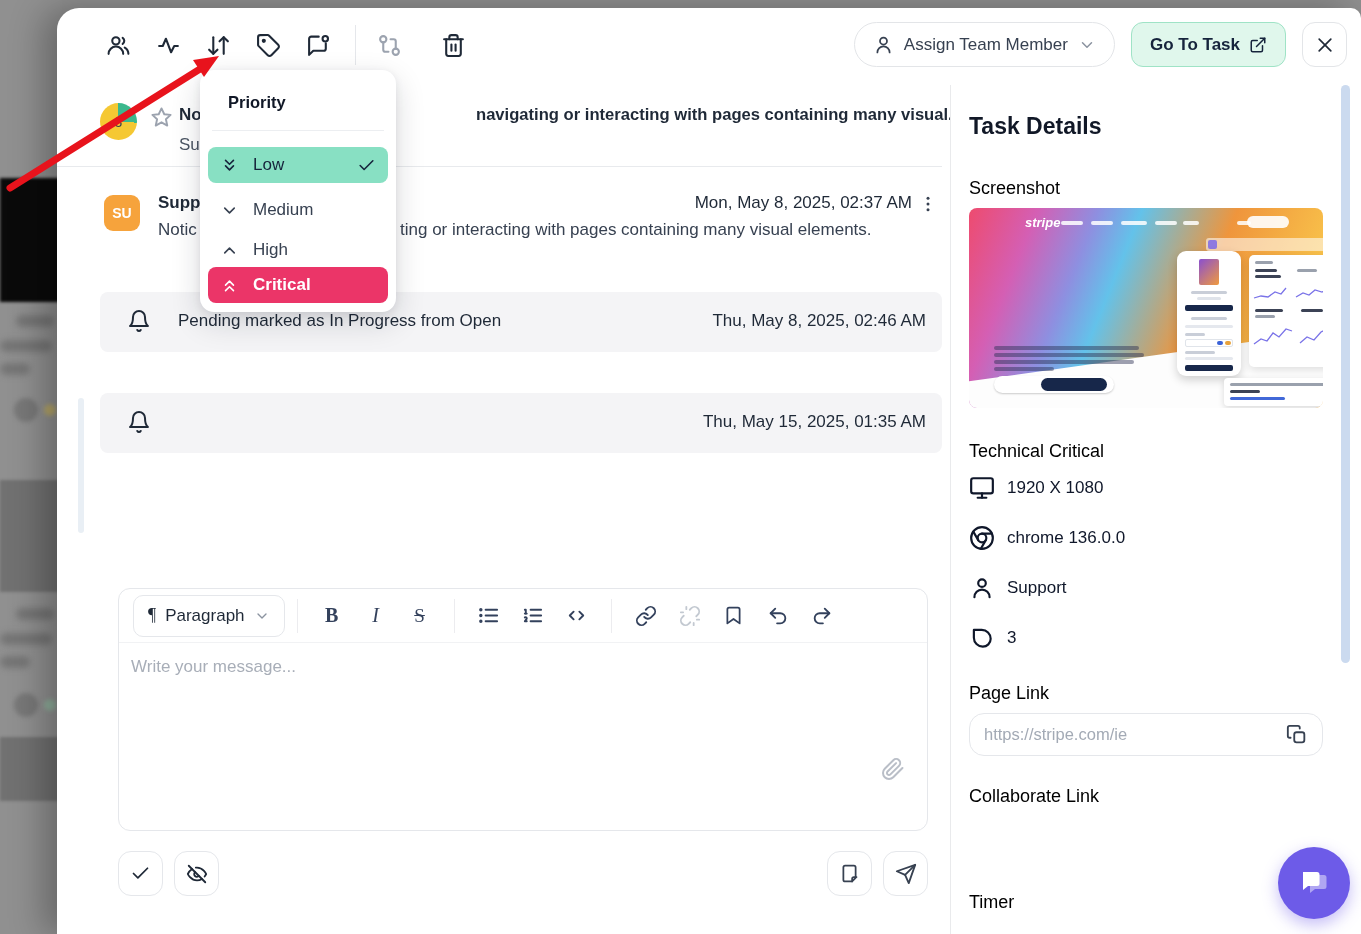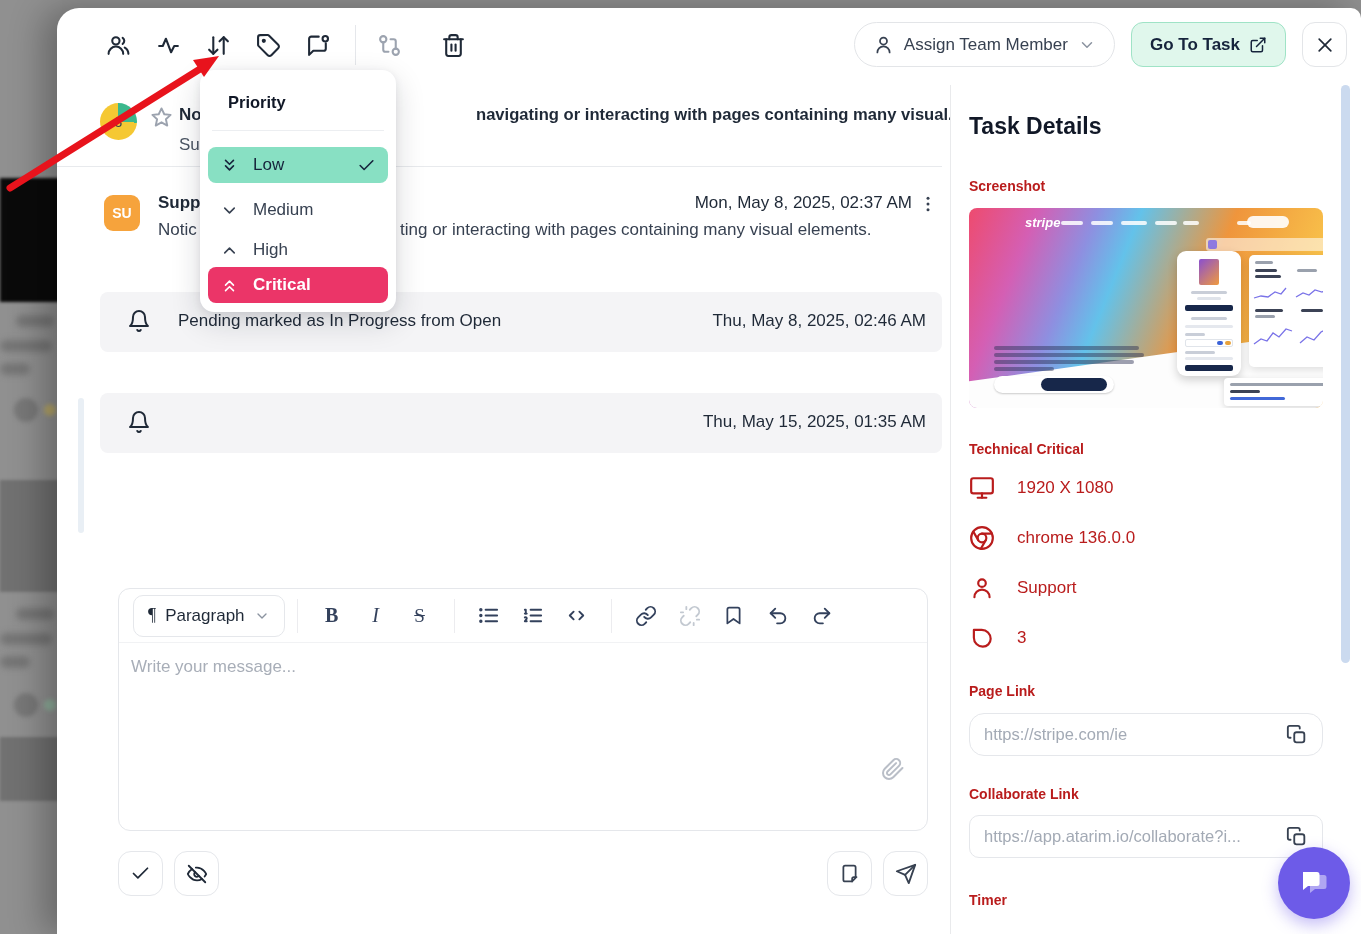--- a/index.html
+++ b/index.html
@@ -93,21 +93,21 @@
               padding:0 12px; gap:14px; font-size:17px; color:#374151; cursor:pointer; }
   .pri-item .chk { margin-left:auto; }
   .pri-low { top:77px; background:#88e0c3; color:#16243c; }
   .pri-med { top:122px; }
   .pri-high { top:162px; }
   .pri-crit { top:197px; background:#eb3568; color:#ffffff; font-weight:bold; }
 
   
   .sidebar { position:absolute; left:950px; top:85px; width:411px; bottom:0; border-left:1px solid #e9eaec; background:#fff; }
   .sb-title { position:absolute; left:18px; top:28px; font-size:23px; font-weight:bold; color:#111827; }
-  .sb-label { position:absolute; left:18px; font-size:14px; font-weight:bold; color:#b91c1c; }
+  .sb-label { position:absolute; left:18px; font-size:18px; font-weight:normal; color:#000000; }
   .thumb { position:absolute; left:18px; top:123px; width:354px; height:200px; border-radius:8px; overflow:hidden; cursor:pointer;
            background:linear-gradient(112deg,#ee4b6e 0%,#d45fb4 16%,#8e8fe0 30%,#63c2ea 40%,#ef953c 62%,#f8c04a 85%,#f6ae42 100%); }
   .thumb .white-wedge { position:absolute; left:-20px; bottom:-96px; width:440px; height:150px; background:#fdfdfd; transform:rotate(-8deg); }
   .thumb .brand { position:absolute; left:56px; top:7px; color:#fff; font-size:13px; font-weight:bold; font-style:italic; }
   .thumb .navline { position:absolute; top:13px; height:4px; border-radius:2px; background:rgba(255,255,255,.85); }
   .thumb .cta { position:absolute; right:34px; top:8px; width:42px; height:12px; border-radius:6px; background:rgba(255,255,255,.9); }
   .headline { position:absolute; left:25px; top:40px; font-size:26px; line-height:29px; font-weight:bold; color:#17274a; letter-spacing:-0.5px; }
   .headline .blue { color:#3f7af0; }
   .thumb .txt-sm { position:absolute; height:4px; border-radius:2px; background:rgba(40,45,80,.45); }
   .thumb .email-pill { position:absolute; left:25px; top:168px; width:120px; height:17px; border-radius:9px; background:#fff;
@@ -115,21 +115,21 @@
   .thumb .email-btn { position:absolute; left:72px; top:170px; width:66px; height:13px; border-radius:7px; background:#17274a; }
   .thumb .searchbar { position:absolute; left:237px; top:30px; width:130px; height:13px; border-radius:3px; background:rgba(255,255,255,.55); }
   .thumb .phone { position:absolute; left:208px; top:43px; width:64px; height:125px; background:#fff; border-radius:9px;
                   box-shadow:0 4px 10px rgba(0,0,0,.18); }
   .thumb .dash { position:absolute; left:280px; top:47px; width:90px; height:112px; background:#fff; border-radius:5px;
                  box-shadow:0 3px 8px rgba(0,0,0,.12); }
   .thumb .card3 { position:absolute; left:255px; top:170px; width:110px; height:28px; background:#fff; border-radius:4px;
                   box-shadow:0 2px 6px rgba(0,0,0,.15); }
   .mini { position:absolute; border-radius:2px; }
 
-  .tech-row { position:absolute; left:18px; display:flex; align-items:center; gap:22px; color:#b91c1c; font-size:17px; }
+  .tech-row { position:absolute; left:18px; display:flex; align-items:center; gap:12px; color:#0f172a; font-size:17px; }
   .link-input { position:absolute; left:18px; width:354px; height:43px; border:1px solid #e5e7eb; border-radius:10px;
                 display:flex; align-items:center; padding:0 14px; gap:10px; background:#fff; }
   .link-text { flex:1; font-size:16.5px; color:#a3aab5; white-space:nowrap; overflow:hidden; }
   .copy-btn { background:none; border:none; color:#374151; cursor:pointer; display:flex; }
 
   .sb-scroll { position:absolute; right:11px; top:0; width:9px; height:578px; background:#cbdaef; border-radius:4.5px; }
 
   
   .fab { position:absolute; left:1278px; top:847px; width:72px; height:72px; border-radius:50%; background:#6d5be8;
          border:none; cursor:pointer; z-index:40; display:flex; align-items:center; justify-content:center;
@@ -546,29 +546,20 @@
       <span class="link-text">https://stripe.com/ie</span>
       <button class="copy-btn">
         <svg class="ic" width="22" height="22" viewBox="0 0 24 24">
           <rect x="9" y="9" width="11" height="11" rx="2.5"></rect>
             <path d="M5 15H4a2 2 0 0 1-2-2V4a2 2 0 0 1 2-2h9a2 2 0 0 1 2 2v1"></path>
         </svg>
       </button>
     </div>
 
     <div class="sb-label" style="top:701px;">Collaborate Link</div>
-    <div class="link-input" style="top:730px;">
-      <span class="link-text">https://app.atarim.io/collaborate?i...</span>
-      <button class="copy-btn">
-        <svg class="ic" width="22" height="22" viewBox="0 0 24 24">
-          <rect x="9" y="9" width="11" height="11" rx="2.5"></rect>
-            <path d="M5 15H4a2 2 0 0 1-2-2V4a2 2 0 0 1 2-2h9a2 2 0 0 1 2 2v1"></path>
-        </svg>
-      </button>
-    </div>
 
     <div class="sb-label" style="top:807px;">Timer</div>
 
     <div class="sb-scroll"></div>
   </div>
 
   <button class="fab">
     <svg width="38" height="38" viewBox="0 0 38 38">
       <path d="M15 11h14a2.5 2.5 0 0 1 2.5 2.5v9A2.5 2.5 0 0 1 29 25h-9l-5 4z" fill="#b0a6f2"></path>
       <path d="M8 8h14a2.5 2.5 0 0 1 2.5 2.5v9A2.5 2.5 0 0 1 22 22h-9l-5 4z" fill="#ffffff"></path>

